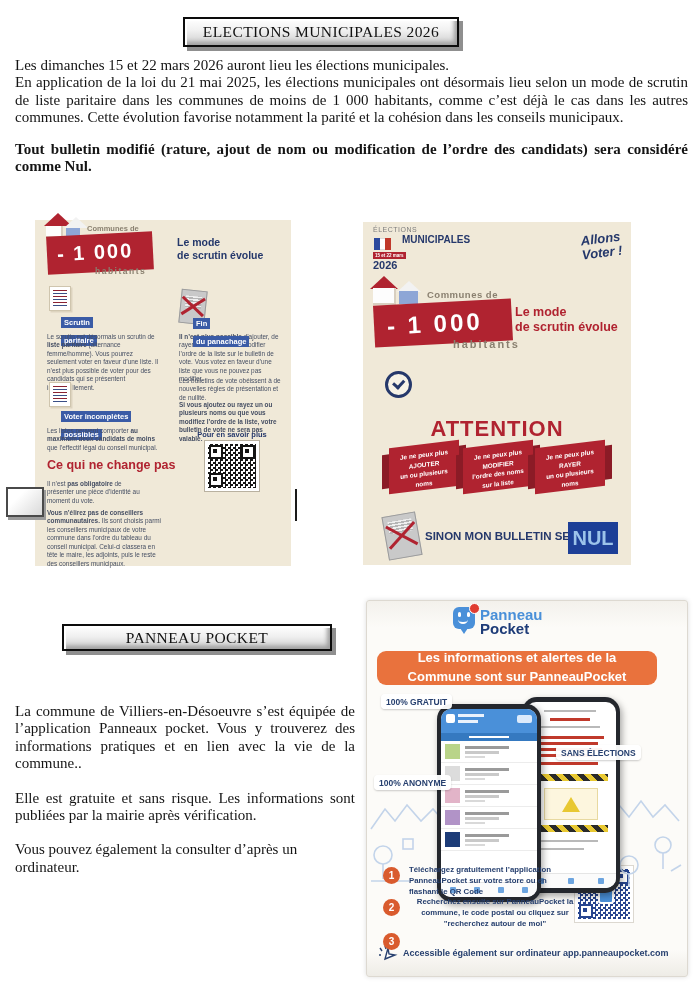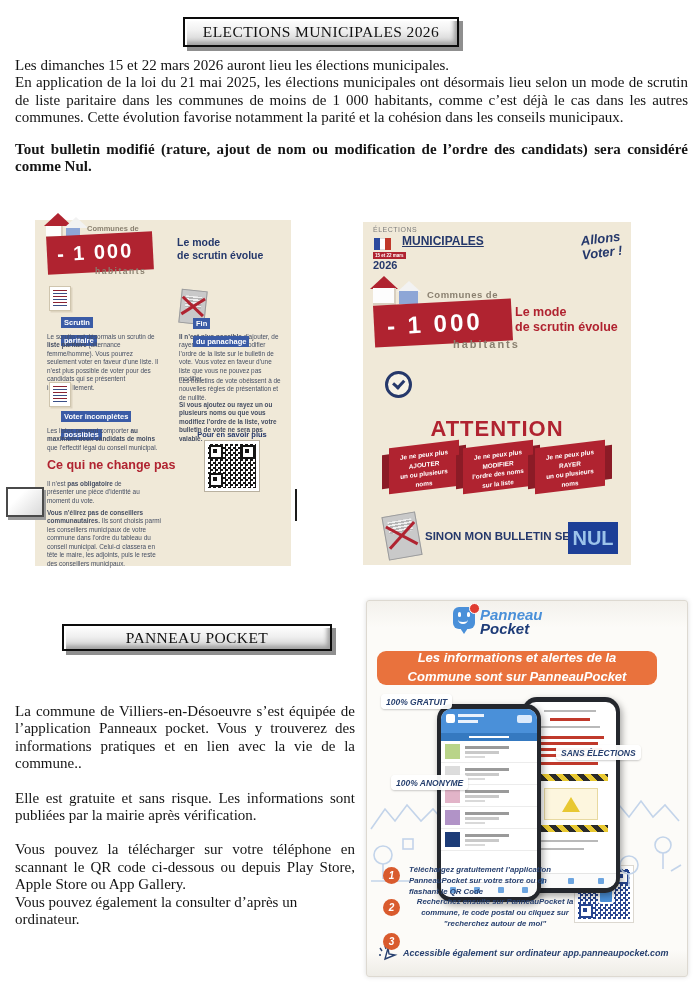--- a/index.html
+++ b/index.html
@@ -212,21 +212,21 @@
         </span>
     </div>
   </div>
 
   <div class="mini-bevel" style="left:6px;top:487px;width:34px;height:26px;"></div>
   <div class="abs" style="left:295px;top:489px;width:2px;height:32px;background:#1b1b1b;"></div>
 
   <div class="flyer" style="left:363px;top:222px;width:268px;height:343px;">
 
     <div class="abs" style="left:10px;top:4px;font-size:7px;color:#7d7d7d;letter-spacing:.5px;">ÉLECTIONS</div>
-    <div class="abs navy" style="left:39px;top:12px;font-size:12px;font-weight:bold;text-decoration:underline;">MUNICIPALES</div>
+    <div class="abs navy" style="left:39px;top:12px;font-size:10px;font-weight:bold;">MUNICIPALES</div>
     <div class="abs" style="left:11px;top:16px;width:17px;height:12px;display:flex;">
       <span style="flex:1;background:#2c4a9e;"></span>
       <span style="flex:1;background:#fff;border-top:1px solid #ddd;border-bottom:1px solid #ddd;"></span>
       <span style="flex:1;background:#c0392b;"></span>
     </div>
     <div class="abs" style="left:10px;top:30px;background:#b02330;color:#fff;font-size:4.5px;font-weight:bold;padding:1px 2px;">15 et 22 mars</div>
     <div class="abs navy" style="left:10px;top:37px;font-size:11px;font-weight:bold;">2026</div>
 
     <div class="abs navy prel" style="left:218px;top:10px;font-weight:bold;font-style:italic;font-size:13px;
          line-height:1.05;transform:rotate(-7deg);text-align:center;">Allons
@@ -279,25 +279,24 @@
 
   <div class="bevel-box" style="left:62px;top:624px;width:270px;height:27px;">
     <span>PANNEAU POCKET</span>
   </div>
 
   <div class="abs bodytext" style="left:15px;top:703px;width:340px;">
     <p class="pjust">La commune de Villiers-en-Désoeuvre s’est équipée de l’application Panneaux pocket. Vous y trouverez des informations pratiques et en lien avec la vie de la commune..</p>
     <div class="sp17"></div>
     <p class="pjust">Elle est gratuite et sans risque. Les informations sont publiées par la mairie après vérification.</p>
     <div class="sp17"></div>
-    <p class="pjust">Vous pouvez la télécharger sur votre téléphone en scannant le QR code ci-dessous ou depuis Play Store, Apple Store ou App Gallery.</p>
     <p>Vous pouvez également la consulter d’après un ordinateur.</p>
   </div>
 
-  <div class="pocket" style="left:366px;top:600px;width:320px;height:375px;font-style:italic;">
+  <div class="pocket" style="left:366px;top:600px;width:320px;height:375px;">
 
     <div class="pp-icon" style="left:86px;top:6px;">
       <span class="eye" style="left:5px;"></span>
       <span class="eye" style="right:5px;"></span>
       <span class="smile"></span>
       <span class="tail"></span>
       <span class="pp-badge"></span>
     </div>
     <div class="abs" style="left:113px;top:5px;font-size:15px;font-weight:bold;color:#4a90d9;">Panneau</div>
     <div class="abs" style="left:113px;top:19px;font-size:15px;font-weight:bold;color:#1e3c78;">Pocket</div>
@@ -394,21 +393,21 @@
             <i></i>
             <i></i>
             <i></i>
             <i></i>
           </div>
       </div>
     </div>
 
     <div class="pill" style="left:14px;top:93px;">100% GRATUIT</div>
     <div class="pill" style="left:189px;top:144px;">SANS ÉLECTIONS</div>
-    <div class="pill" style="left:24px;top:174px;">100% ANONYME</div>
+    <div class="pill" style="left:7px;top:174px;">100% ANONYME</div>
 
     <div class="stepn" style="left:16px;top:266px;">1</div>
     <div class="steptext" style="left:42px;top:264px;width:168px;">Téléchargez gratuitement l’application PanneauPocket sur votre store ou en flashant le QR Code</div>
 
     <div class="stepn" style="left:16px;top:298px;">2</div>
     <div class="steptext" style="left:42px;top:296px;width:172px;text-align:center;">Recherchez ensuite sur PanneauPocket la commune, le code postal ou cliquez sur "recherchez autour de moi"</div>
 
     <div class="stepn" style="left:16px;top:332px;">3</div>
 
     <div class="qr blue" style="left:208px;top:265px;width:52px;height:50px;">

